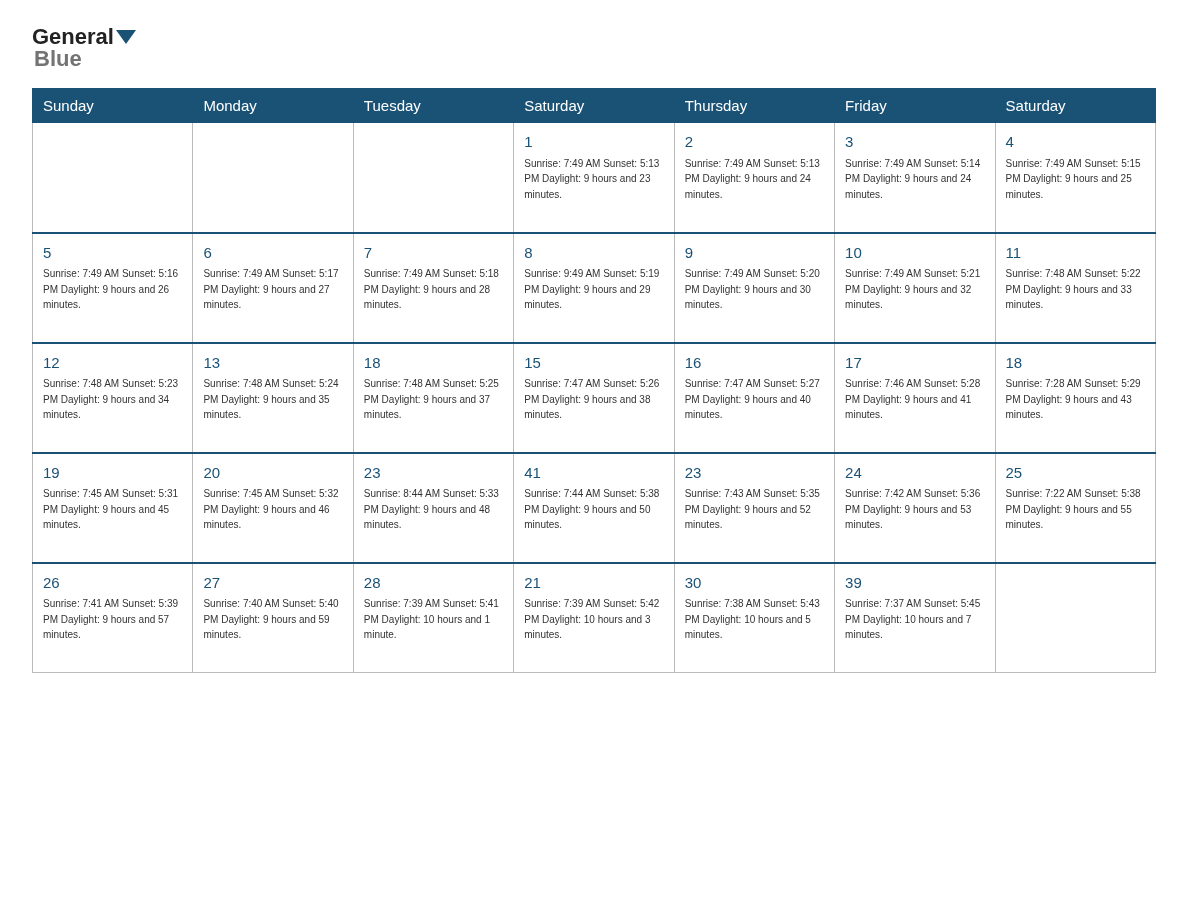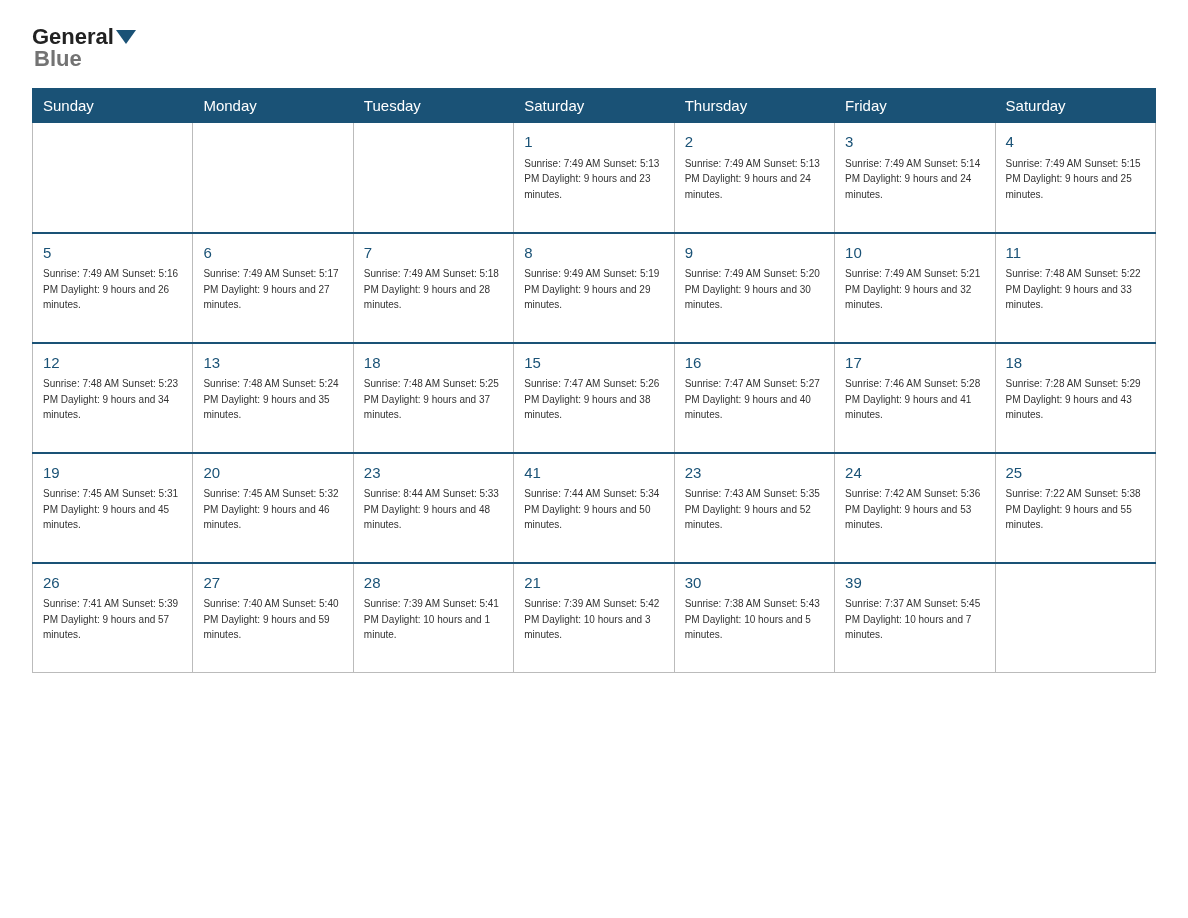--- a/index.html
+++ b/index.html
@@ -282,21 +282,21 @@
         <td>
           <span class="day-number">23</span>
           <div class="day-info">Sunrise: 8:44 AM
 Sunset: 5:33 PM
 Daylight: 9 hours
 and 48 minutes.</div>
         </td>
         <td>
           <span class="day-number">41</span>
           <div class="day-info">Sunrise: 7:44 AM
-Sunset: 5:34 PM
+Sunset: 5:38 PM
 Daylight: 9 hours
 and 50 minutes.</div>
         </td>
         <td>
           <span class="day-number">23</span>
           <div class="day-info">Sunrise: 7:43 AM
 Sunset: 5:35 PM
 Daylight: 9 hours
 and 52 minutes.</div>
         </td>

